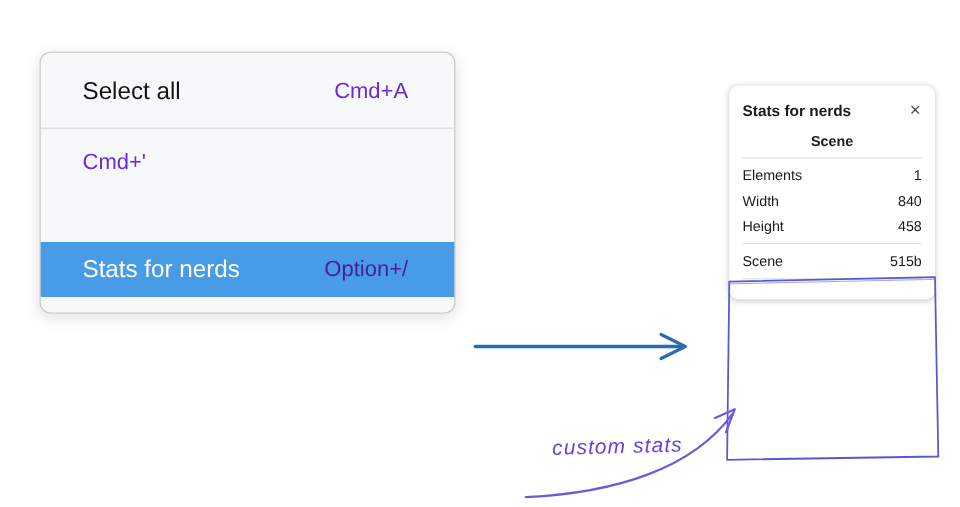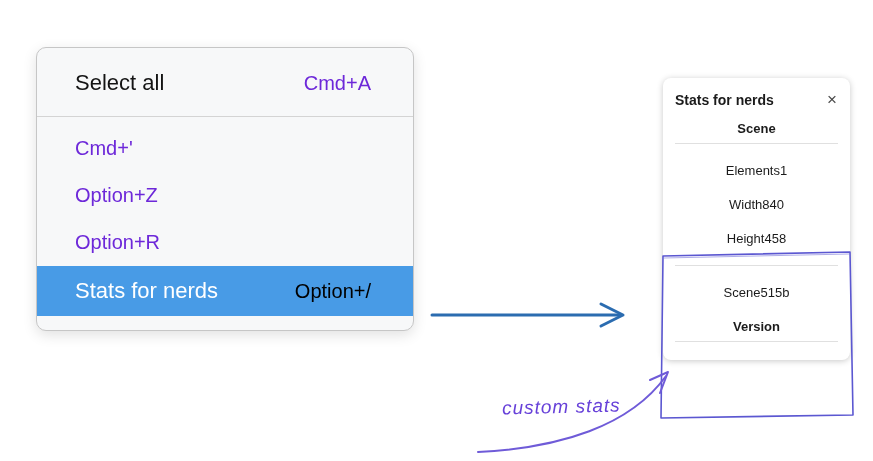--- a/index.html
+++ b/index.html
@@ -22,21 +22,21 @@
   .menu-item {
     display:flex; justify-content:space-between; align-items:center;
     padding:12px 42px 12px 38px;
     font-size:22px; color:#141414;
     cursor:default;
     text-align:center;
   }
   .mi-shortcut { color:#6d28d9; font-size:20px; }
   .menu-item.selected { background:#489be6; }
   .menu-item.selected .mi-label { color:#ffffff; }
-  .menu-item.selected .mi-shortcut { color:#000000; }
+  .menu-item.selected .mi-shortcut { color:#4c1d95; }
   .menu-divider { height:1px; background:#d4d4d4; margin:8px 0; }
 
   
   .stats-panel {
     position:absolute; left:663px; top:78px; width:187px;
     box-sizing:border-box;
     background:#ffffff;
     border-radius:8px;
     box-shadow:0 1px 6px rgba(0,0,0,0.22);
     padding:13px 12px 12px;
@@ -45,21 +45,21 @@
   .sp-header {
     display:flex; justify-content:space-between; align-items:center;
     font-weight:bold; font-size:14px;
   }
   .sp-close {
     font-weight:normal; font-size:17px; color:#4a4a4a;
     line-height:1; cursor:pointer; padding:0 1px;
   }
   .sp-heading { text-align:center; font-weight:bold; font-size:13px; margin-top:13px; }
   .sp-divider { height:1px; background:#e0e0e0; margin:7px 0 6px; }
-  .sp-row { display:flex; justify-content:center; margin:19px 0; }
+  .sp-row { display:flex; justify-content:space-between; margin:8px 0; }
   .sp-note { margin-top:6px; font-size:12.5px; color:#1b1b1b; }
 
   
   .overlay {
     position:absolute; left:0; top:0; width:873px; height:461px;
     pointer-events:none;
   }
   .annotation-text {
     position:absolute; left:502px; top:396px;
     color:#6741d9; font-size:19px; font-style:italic;
@@ -73,24 +73,22 @@
 <div class="context-menu">
   <div class="menu-item">
     <span class="mi-label">Select all</span>
     <span class="mi-shortcut">Cmd+A</span>
   </div>
   <div class="menu-divider"></div>
   <div class="menu-item">
     <span class="mi-shortcut">Cmd+'</span>
   </div>
   <div class="menu-item">
-    <span class="mi-shortcut">Option+Z</span>
   </div>
   <div class="menu-item">
-    <span class="mi-shortcut">Option+R</span>
   </div>
   <div class="menu-item selected">
     <span class="mi-label">Stats for nerds</span>
     <span class="mi-shortcut">Option+/</span>
   </div>
 </div>
 
 <div class="stats-panel">
   <div class="sp-header">
     <span>Stats for nerds</span>
@@ -111,21 +109,20 @@
     <span>Height</span>
     <span>458</span>
   </div>
 
   <div class="sp-divider"></div>
   <div class="sp-row">
     <span>Scene</span>
     <span>515b</span>
   </div>
 
-  <div class="sp-heading">Version</div>
   <div class="sp-divider"></div>
 </div>
 
 <div class="annotation-text">custom stats</div>
 
 <svg class="overlay" width="873" height="461" viewBox="0 0 873 461">
 
   <g>
     <path d="M432 315 H619" stroke="#2b6cb0" stroke-width="3" fill="none" stroke-linecap="round"></path>
     <path d="M601 304 L623 315 L601 326" stroke="#2b6cb0" stroke-width="3" fill="none" stroke-linecap="round" stroke-linejoin="round"></path>

